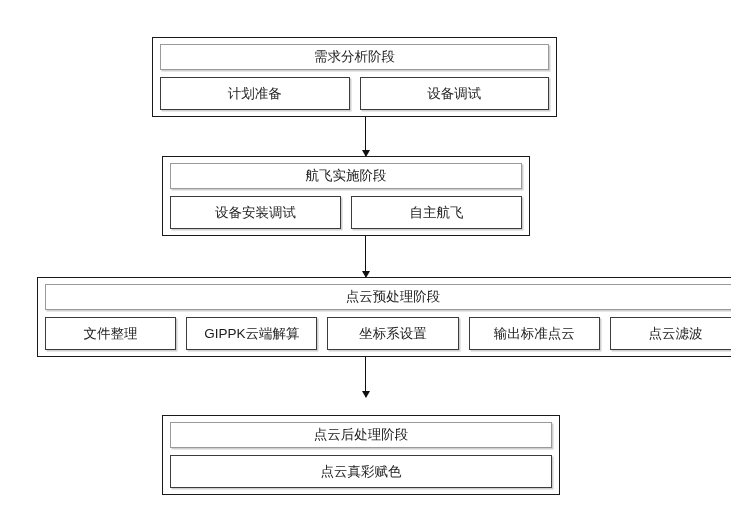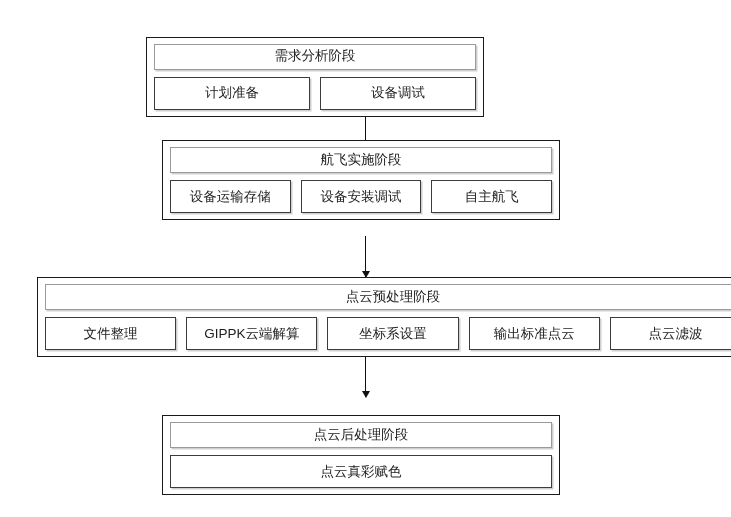--- a/index.html
+++ b/index.html
@@ -84,36 +84,35 @@
     border-left: 4px solid transparent;
     border-right: 4px solid transparent;
     border-top: 7px solid #101010;
   }
 </style>
 </head>
 <body>
 
 <div id="flowchart">
 
-  <div class="stage" style="left:146px; top:37px; width:338px; height:80px;font-family:Liberation Mono, monospace;">
+  <div class="stage" style="left:152px; top:37px; width:405px; height:80px;">
     <div class="stage-title">需求分析阶段</div>
     <div class="stage-steps">
       <div class="step">计划准备</div>
       <div class="step">设备调试</div>
     </div>
   </div>
 
   <div class="connector" style="left:365px; top:117px; height:39px;">
     <span class="arrowhead"></span>
   </div>
 
-  <div class="stage" style="left:162px; top:140px; width:398px; height:80px;">
+  <div class="stage" style="left:162px; top:156px; width:368px; height:80px;">
     <div class="stage-title">航飞实施阶段</div>
     <div class="stage-steps">
-      <div class="step">设备运输存储</div>
       <div class="step">设备安装调试</div>
       <div class="step">自主航飞</div>
     </div>
   </div>
 
   <div class="connector" style="left:365px; top:236px; height:41px;">
     <span class="arrowhead"></span>
   </div>
 
   <div class="stage" style="left:37px; top:277px; width:712px; height:80px;">

